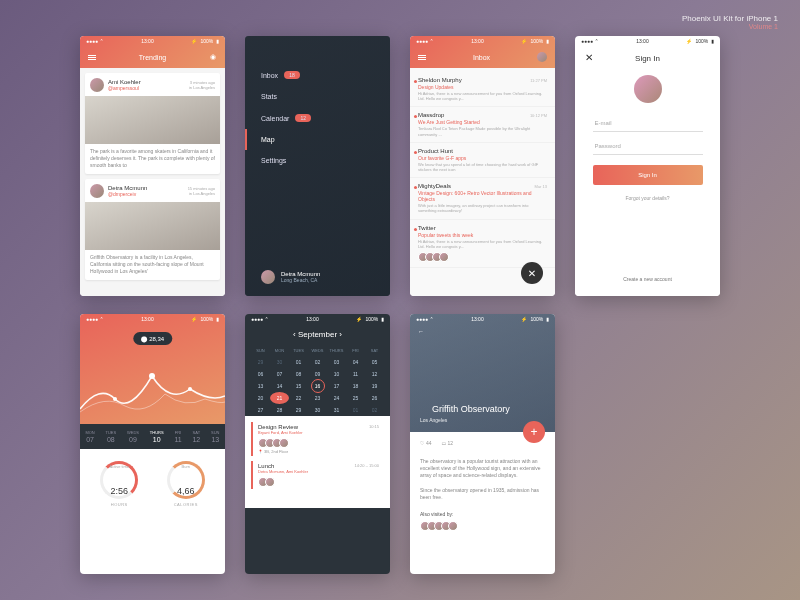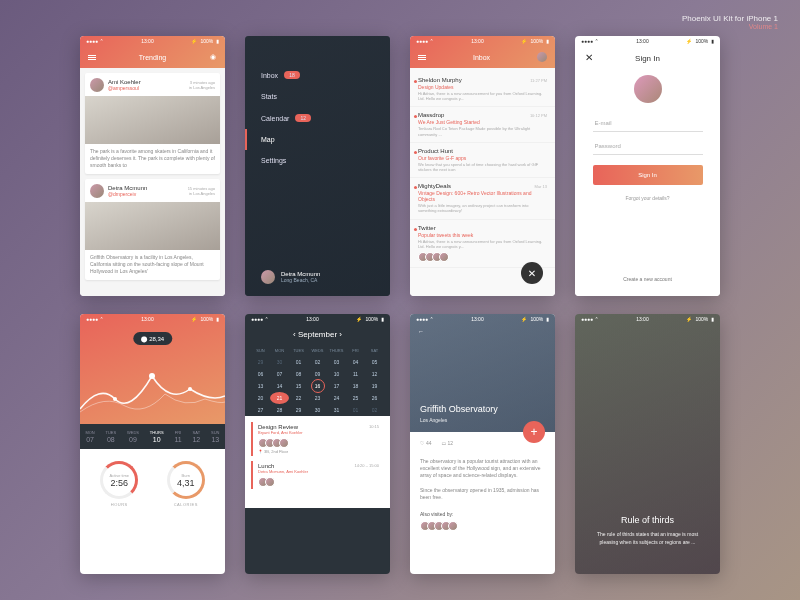--- a/index.html
+++ b/index.html
@@ -53,21 +53,21 @@
 .link2{font-size:5px;color:#777;position:absolute;bottom:14px;left:0;right:0;text-align:center}
 .s5-top{height:110px;background:linear-gradient(160deg,#e8645a,#e89968);position:relative}
 .chart-val{position:absolute;top:18px;left:50%;transform:translateX(-50%);background:#2b333a;color:#fff;padding:3px 8px;border-radius:10px;font-size:6px}
 .chart-svg{position:absolute;bottom:0;width:100%;height:60px}
 .s5-days{background:#2b333a;display:flex;justify-content:space-around;padding:6px 0;color:#889}
 .s5-days .day{font-size:4px;text-align:center}
 .s5-days .day.on{color:#fff}
 .s5-days .dn{font-size:7px;margin-top:1px}
 .s5-gauges{display:flex;justify-content:space-around;padding:12px 6px;background:#fff}
 .gauge{text-align:center}
-.gauge-ring{width:38px;height:38px;border-radius:50%;border:3px solid #eee;border-top-color:#e8645a;border-right-color:#e8645a;display:flex;flex-direction:column;align-items:center;justify-content:center;margin-bottom:3px}
+.gauge-ring{width:38px;height:38px;border-radius:50%;border:3px solid #eee;border-top-color:#e8645a;border-right-color:#e8645a;display:flex;flex-direction:column;align-items:center;justify-content:space-between;margin-bottom:3px}
 .gauge-ring.b{border-top-color:#e89968;border-right-color:#e89968;border-bottom-color:#e89968}
 .gauge-lbl{font-size:4px;color:#aaa}
 .gauge-val{font-size:9px;color:#333;font-weight:300}
 .gauge-sub{font-size:4px;color:#aaa;letter-spacing:.5px}
 .s6{background:#2b333a}
 .s6-month{text-align:center;color:#fff;font-size:8px;padding:6px}
 .cal{padding:0 6px}
 .cal-head,.cal-row{display:grid;grid-template-columns:repeat(7,1fr);text-align:center}
 .cal-head{font-size:4px;color:#789;padding:3px 0}
 .cal-row span{font-size:5px;color:#bcd;padding:3px 0;position:relative}
@@ -75,21 +75,21 @@
 .cal-row span.today{color:#fff}
 .cal-row span.today::before{content:'';position:absolute;inset:0;margin:auto;width:12px;height:12px;border:1px solid #e8645a;border-radius:50%}
 .cal-row span.sel{background:#e8645a;border-radius:50%;color:#fff}
 .s6-events{background:#fff;height:92px;padding:6px;overflow:hidden}
 .event{border-left:2px solid #e8645a;padding:2px 5px;margin-bottom:5px}
 .event-title{font-size:6px;color:#333}
 .event-time{font-size:4px;color:#aaa;float:right}
 .event-sub{font-size:4px;color:#e8645a}
 .event-loc{font-size:4px;color:#999;margin-top:1px}
 .s7-hero{height:118px;background:linear-gradient(rgba(40,50,70,.4),rgba(40,50,70,.4)),linear-gradient(160deg,#89a,#678);position:relative;color:#fff}
-.s7-hero-title{position:absolute;bottom:18px;left:10px;font-size:9px}
+.s7-hero-title{position:absolute;bottom:18px;left:22px;font-size:9px}
 .s7-hero-sub{position:absolute;bottom:9px;left:10px;font-size:5px;opacity:.85}
 .s7-fab{position:absolute;right:10px;bottom:-11px;width:22px;height:22px;border-radius:50%;background:#e8645a;color:#fff;display:flex;align-items:center;justify-content:center;font-size:12px}
 .s7-stats{display:flex;gap:10px;padding:8px 10px;font-size:5px;color:#999}
 .s7-body{padding:4px 10px;font-size:5px;color:#888;line-height:1.4}
 .s7-also{padding:6px 10px;font-size:5px;color:#555}
 .s8{background:linear-gradient(rgba(50,45,55,.55),rgba(50,45,55,.55)),linear-gradient(160deg,#9a8,#766);color:#fff;display:flex;flex-direction:column;align-items:center;justify-content:flex-end;padding-bottom:28px}
 .s8-title{font-size:9px;margin-bottom:6px}
 .s8-desc{font-size:5px;opacity:.9;text-align:center;padding:0 18px;line-height:1.5}
 </style>
 </head>
@@ -313,21 +313,21 @@
     <div class="gauge">
       <div class="gauge-ring">
             <div class="gauge-lbl">Active time</div>
             <div class="gauge-val">2:56</div>
           </div>
       <div class="gauge-sub">HOURS</div>
     </div>
     <div class="gauge">
       <div class="gauge-ring b">
             <div class="gauge-lbl">Burn</div>
-            <div class="gauge-val">4,31</div>
+            <div class="gauge-val">4,66</div>
           </div>
       <div class="gauge-sub">CALORIES</div>
     </div>
   </div>
 </div>
 
 <div class="screen s6">
   <div class="statusbar">
         <div class="sb-left">●●●● ⌃</div>
         <div>13:00</div>
@@ -438,23 +438,14 @@
     <div class="avatars-row" style="margin-top:4px">
           <div class="avatar sm"></div>
           <div class="avatar sm"></div>
           <div class="avatar sm"></div>
           <div class="avatar sm"></div>
           <div class="avatar sm"></div>
         </div>
   </div>
 </div>
 
-<div class="screen s8">
-  <div class="statusbar" style="position:absolute;top:0;left:0;right:0">
-        <div class="sb-left">●●●● ⌃</div>
-        <div>13:00</div>
-        <div class="sb-right">⚡ <span>100%</span> ▮</div>
-      </div>
-  <div class="s8-title">Rule of thirds</div>
-  <div class="s8-desc">The rule of thirds states that an image is most pleasing when its subjects or regions are ...</div>
-</div>
 
 </div>
 
 </body></html>

